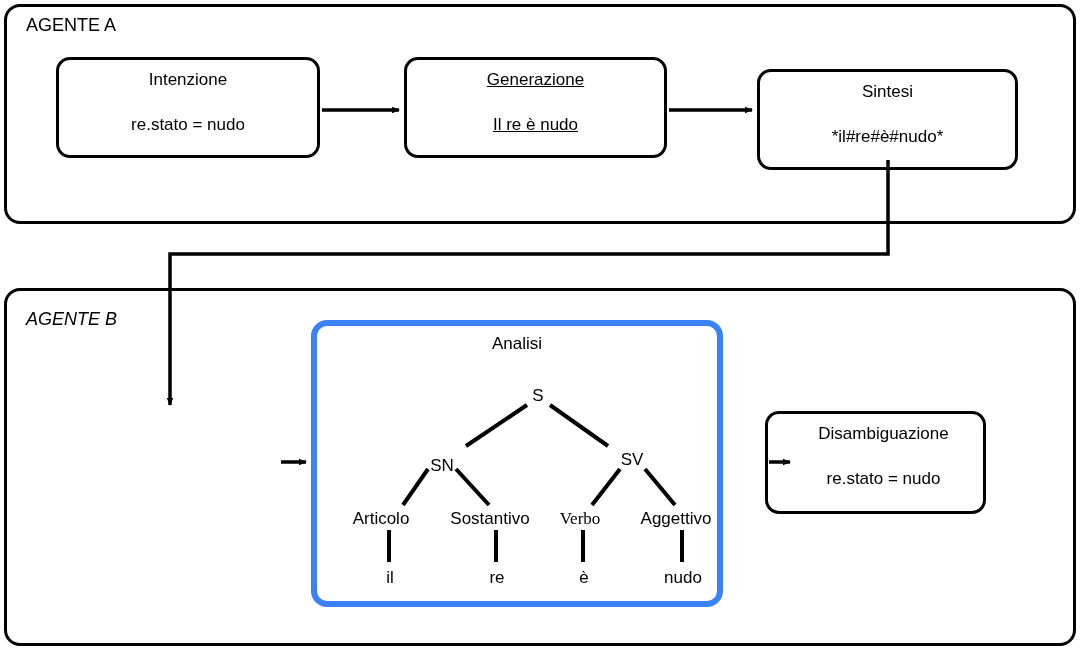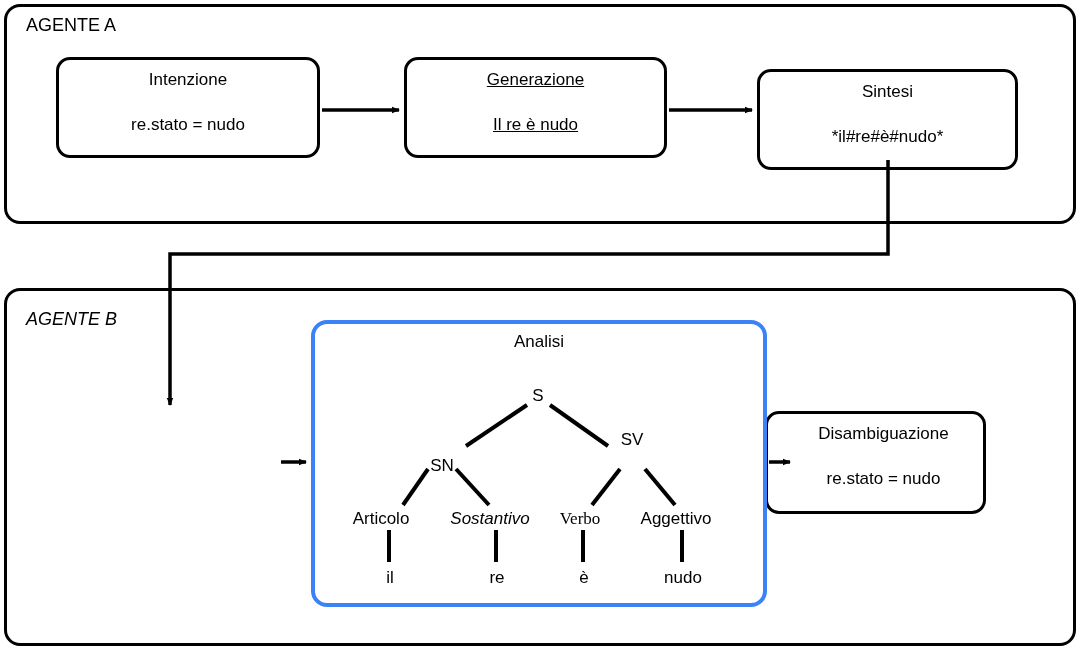--- a/index.html
+++ b/index.html
@@ -64,22 +64,22 @@
   }
 
   #box-intenzione     { left: 56px;  top: 57px;  width: 264px; height: 101px; }
   #box-generazione    { left: 404px; top: 57px;  width: 263px; height: 101px; text-decoration: underline; }
   #box-sintesi        { left: 757px; top: 57px;  width: 261px; height: 101px; margin-top: 12px; }
   #box-percezione     { left: 57px;  top: 410px; width: 222px; height: 104px; }
   #box-disambiguazione{ left: 765px; top: 411px; width: 221px; height: 103px; padding-left: 16px; }
 
   #box-analisi {
     position: absolute;
-    left: 311px; top: 320px; width: 456px; height: 287px;
-    border: 4px solid #3b82f6;
+    left: 311px; top: 320px; width: 412px; height: 287px;
+    border: 6px solid #3b82f6;
     border-radius: 16px;
     box-sizing: border-box;
     background: #fff;
   }
   #analisi-title {
     position: absolute;
     left: 0; right: 0; top: 8px;
     text-align: center;
     font-size: 17px;
     line-height: 20px;
@@ -133,23 +133,23 @@
     <div class="node-title">Disambiguazione</div>
     <div class="node-value">re.stato = nudo</div>
   </div>
 
   <div id="box-analisi">
     <div id="analisi-title">Analisi</div>
   </div>
 
   <div class="tree-label" style="left:538px; top:395px;">S</div>
   <div class="tree-label" style="left:442px; top:465px;">SN</div>
-  <div class="tree-label" style="left:632px; top:439px;">SV</div>
+  <div class="tree-label" style="left:632px; top:459px;">SV</div>
   <div class="tree-label" style="left:381px; top:518px;">Articolo</div>
-  <div class="tree-label" style="left:490px; top:518px;font-style:italic;">Sostantivo</div>
+  <div class="tree-label" style="left:490px; top:518px;">Sostantivo</div>
   <div class="tree-label" style="left:580px; top:518px;font-family:Liberation Serif, serif;">Verbo</div>
   <div class="tree-label" style="left:676px; top:518px;">Aggettivo</div>
   <div class="tree-label" style="left:390px; top:577px;">il</div>
   <div class="tree-label" style="left:497px; top:577px;">re</div>
   <div class="tree-label" style="left:584px; top:577px;">è</div>
   <div class="tree-label" style="left:683px; top:577px;">nudo</div>
 
   <svg id="wires" viewBox="0 0 1081 662">
     <defs>
       <marker id="arrow" markerWidth="9" markerHeight="9" refX="7.5" refY="4" orient="auto" markerUnits="userSpaceOnUse">

